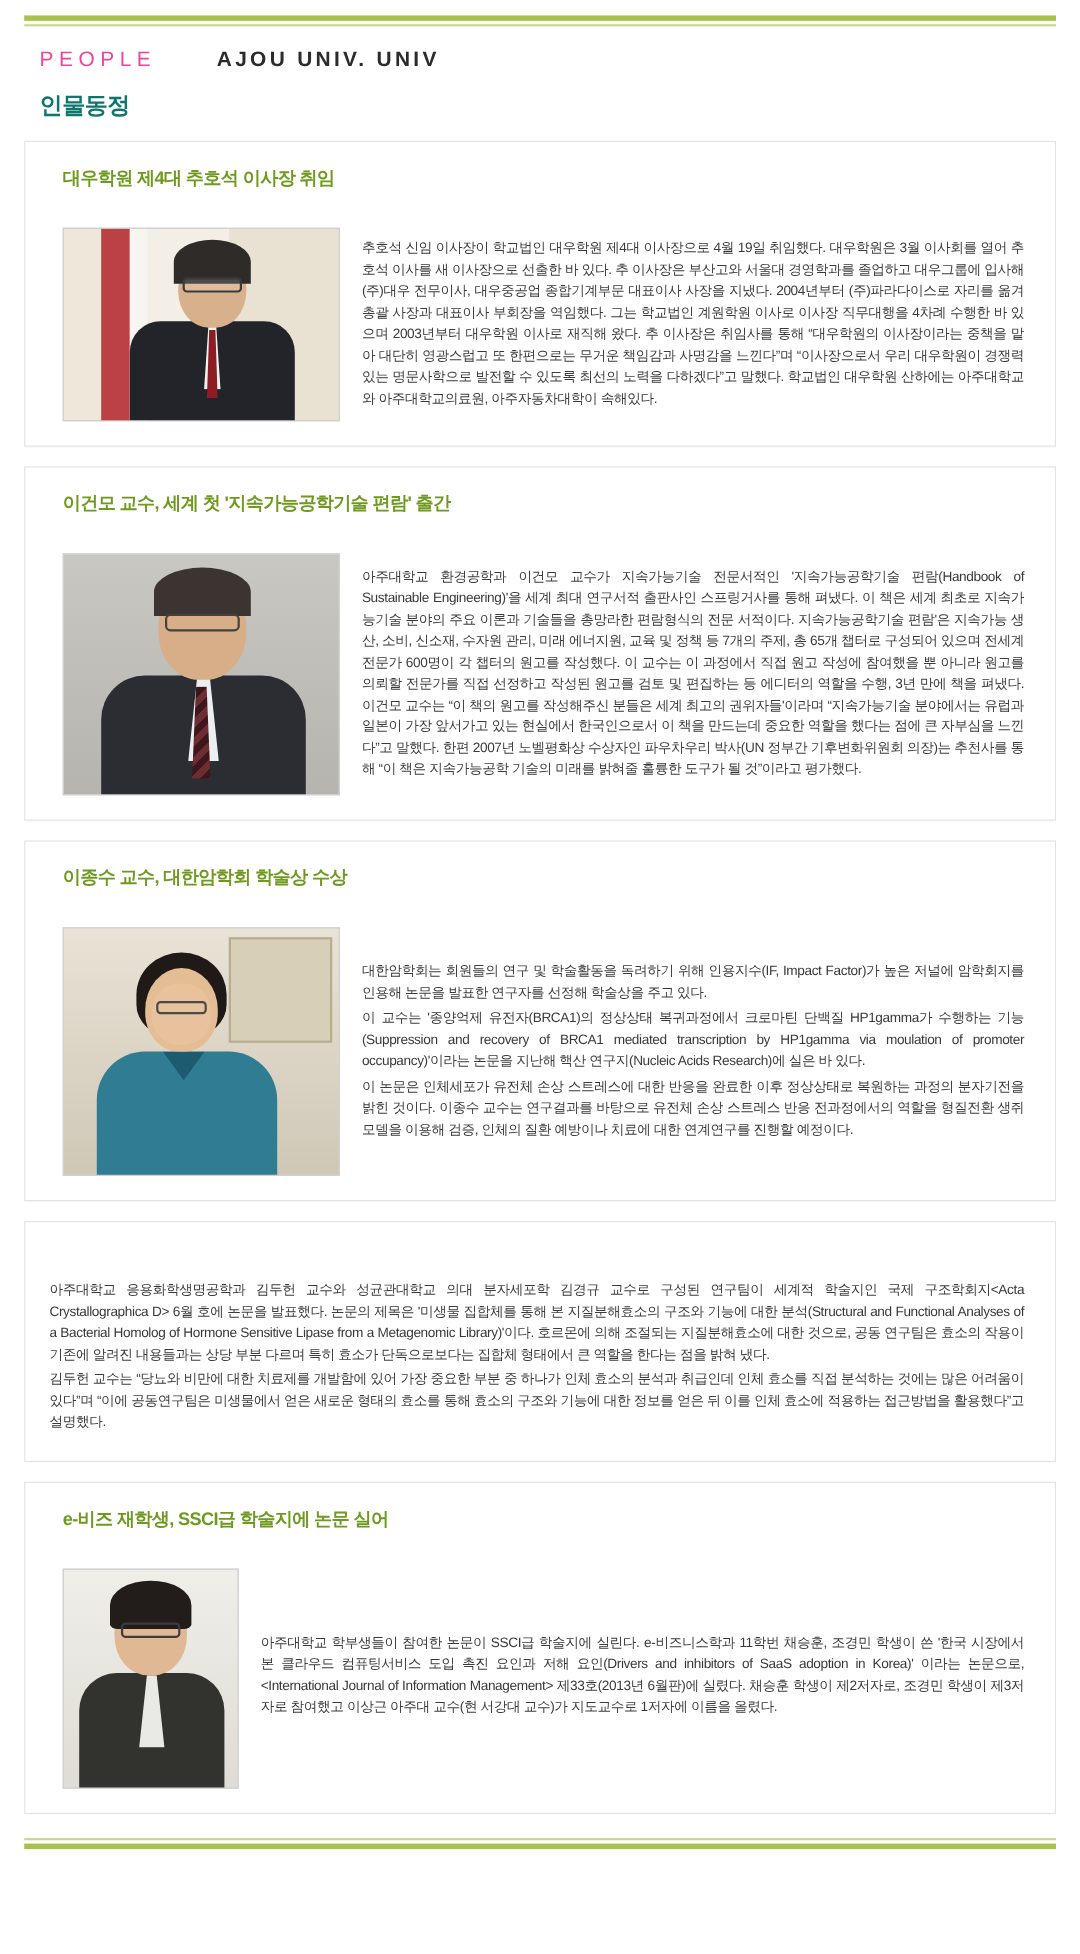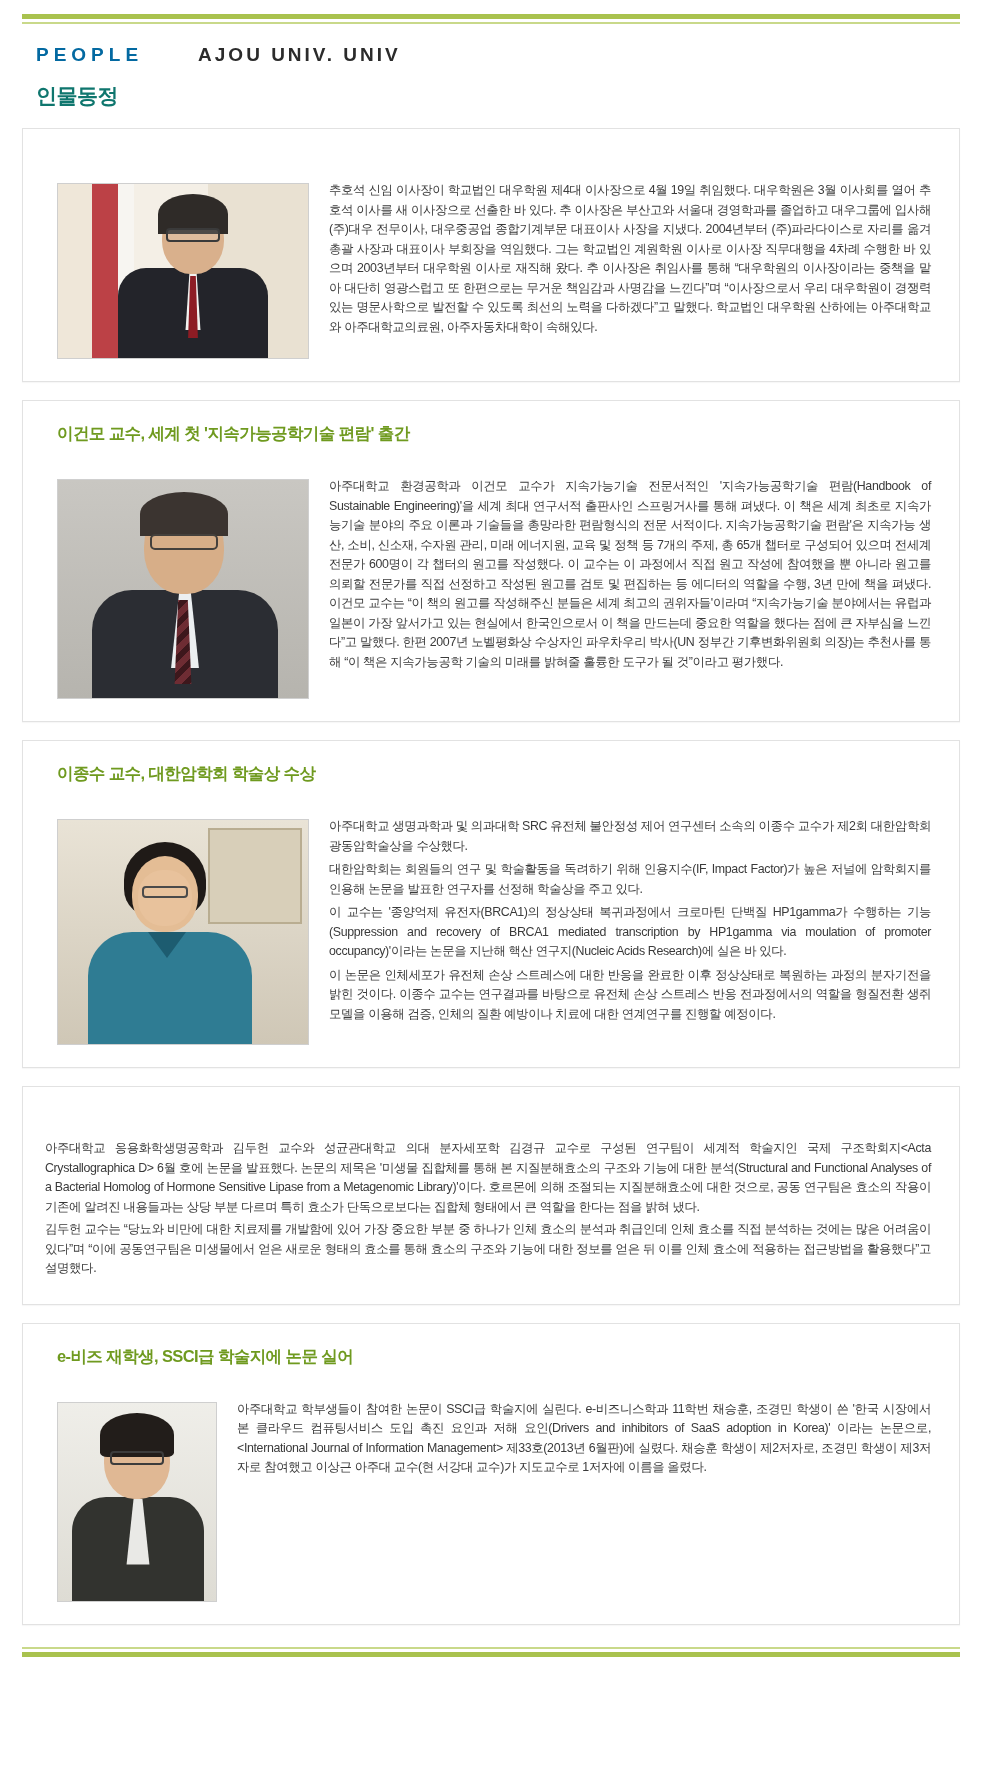--- a/index.html
+++ b/index.html
@@ -30,22 +30,22 @@
   }
   
   .masthead {
     margin: 20px 22px 0 22px;
     display: flex;
     align-items: baseline;
   }
   .masthead .people {
     font-size: 19px;
     letter-spacing: 5px;
-    color: #0369a1;
-    font-weight: 700;
+    color: #ec4899;
+    font-weight: 400;
     margin-left: 14px;
   }
   .masthead .ajou {
     font-size: 19px;
     letter-spacing: 3px;
     color: #2b2b2b;
     font-weight: 700;
     margin-left: 55px;
   }
   .section-title {
@@ -65,21 +65,21 @@
   .card.with-shadow { box-shadow: 0 1px 1px rgba(0,0,0,0.03); }
   .card-title {
     color: #6f9a1f;
     font-size: 16.5px;
     font-weight: 700;
     letter-spacing: -0.6px;
     margin: 2px 0 14px 12px;
   }
   .card-body {
     display: flex;
-    align-items: flex-start;
+    align-items: center;
     margin-top: 32px;
   }
   .card-body.stacked { display: block; }
   .photo {
     flex: 0 0 auto;
     margin: 2px 20px 0 12px;
     border: 1px solid #cfcfcf;
     overflow: hidden;
     position: relative;
     background: #d8d8d8;
@@ -161,20 +161,21 @@
   <div class="top-rule-thin"></div>
 
   <div class="masthead">
     <span class="people">PEOPLE</span>
     <span class="ajou">AJOU UNIV. UNIV</span>
   </div>
 
   <div class="section-title">인물동정</div>
 
   <div class="card with-shadow">
+    <div class="card-title">대우학원 제4대 추호석 이사장 취임</div>
     <div class="card-body">
       <div class="photo p1">
         <div class="ph-inner">
           <div class="bg"></div>
             <div class="redstripe"></div>
             <div class="whitestripe"></div>
           <div class="body"></div>
             <div class="shirt"></div>
             <div class="tie"></div>
           <div class="head"></div>
@@ -217,21 +218,20 @@
             <div class="win"></div>
           <div class="body"></div>
             <div class="collar"></div>
           <div class="hair"></div>
             <div class="head"></div>
             <div class="face"></div>
             <div class="glass"></div>
         </div>
       </div>
       <div class="text-col indent-top">
-        <p class="para">아주대학교 생명과학과 및 의과대학 SRC 유전체 불안정성 제어 연구센터 소속의 이종수 교수가 제2회 대한암학회 광동암학술상을 수상했다.</p>
         <p class="para">대한암학회는 회원들의 연구 및 학술활동을 독려하기 위해 인용지수(IF, Impact Factor)가 높은 저널에 암학회지를 인용해 논문을 발표한 연구자를 선정해 학술상을 주고 있다.</p>
         <p class="para">이 교수는 '종양억제 유전자(BRCA1)의 정상상태 복귀과정에서 크로마틴 단백질 HP1gamma가 수행하는 기능 (Suppression and recovery of BRCA1 mediated transcription by HP1gamma via moulation of promoter occupancy)'이라는 논문을 지난해 핵산 연구지(Nucleic Acids Research)에 실은 바 있다.</p>
         <p class="para last">이 논문은 인체세포가 유전체 손상 스트레스에 대한 반응을 완료한 이후 정상상태로 복원하는 과정의 분자기전을 밝힌 것이다. 이종수 교수는 연구결과를 바탕으로 유전체 손상 스트레스 반응 전과정에서의 역할을 형질전환 생쥐모델을 이용해 검증, 인체의 질환 예방이나 치료에 대한 연계연구를 진행할 예정이다.</p>
       </div>
     </div>
   </div>
 
   <div class="card with-shadow">
     <div class="card-body stacked fulltext">
       <div class="text-col">

